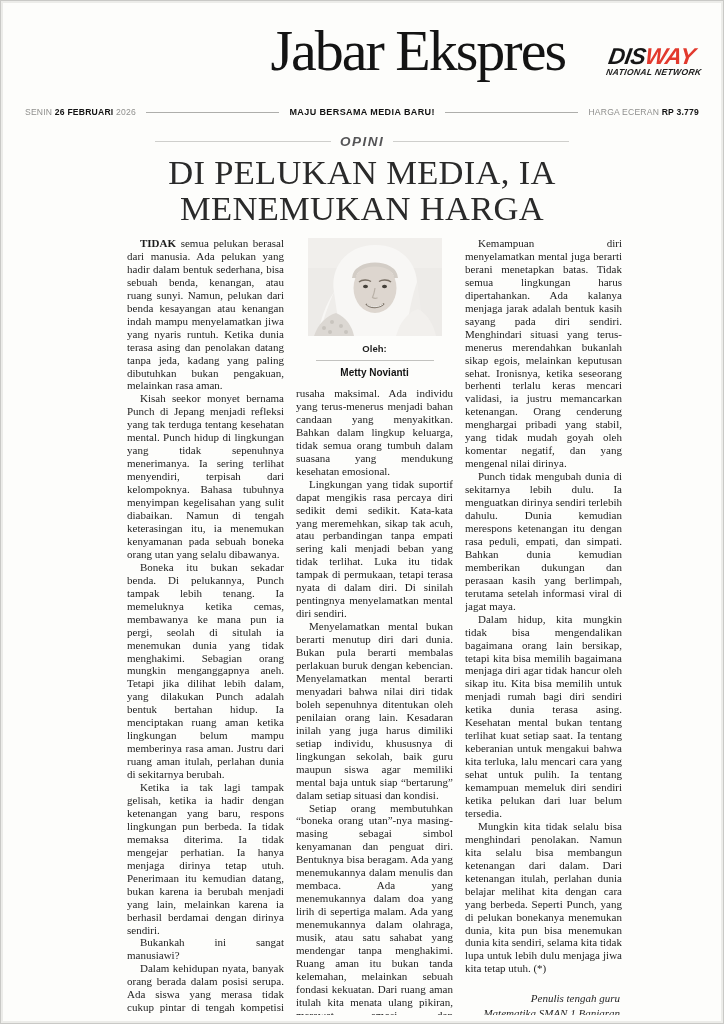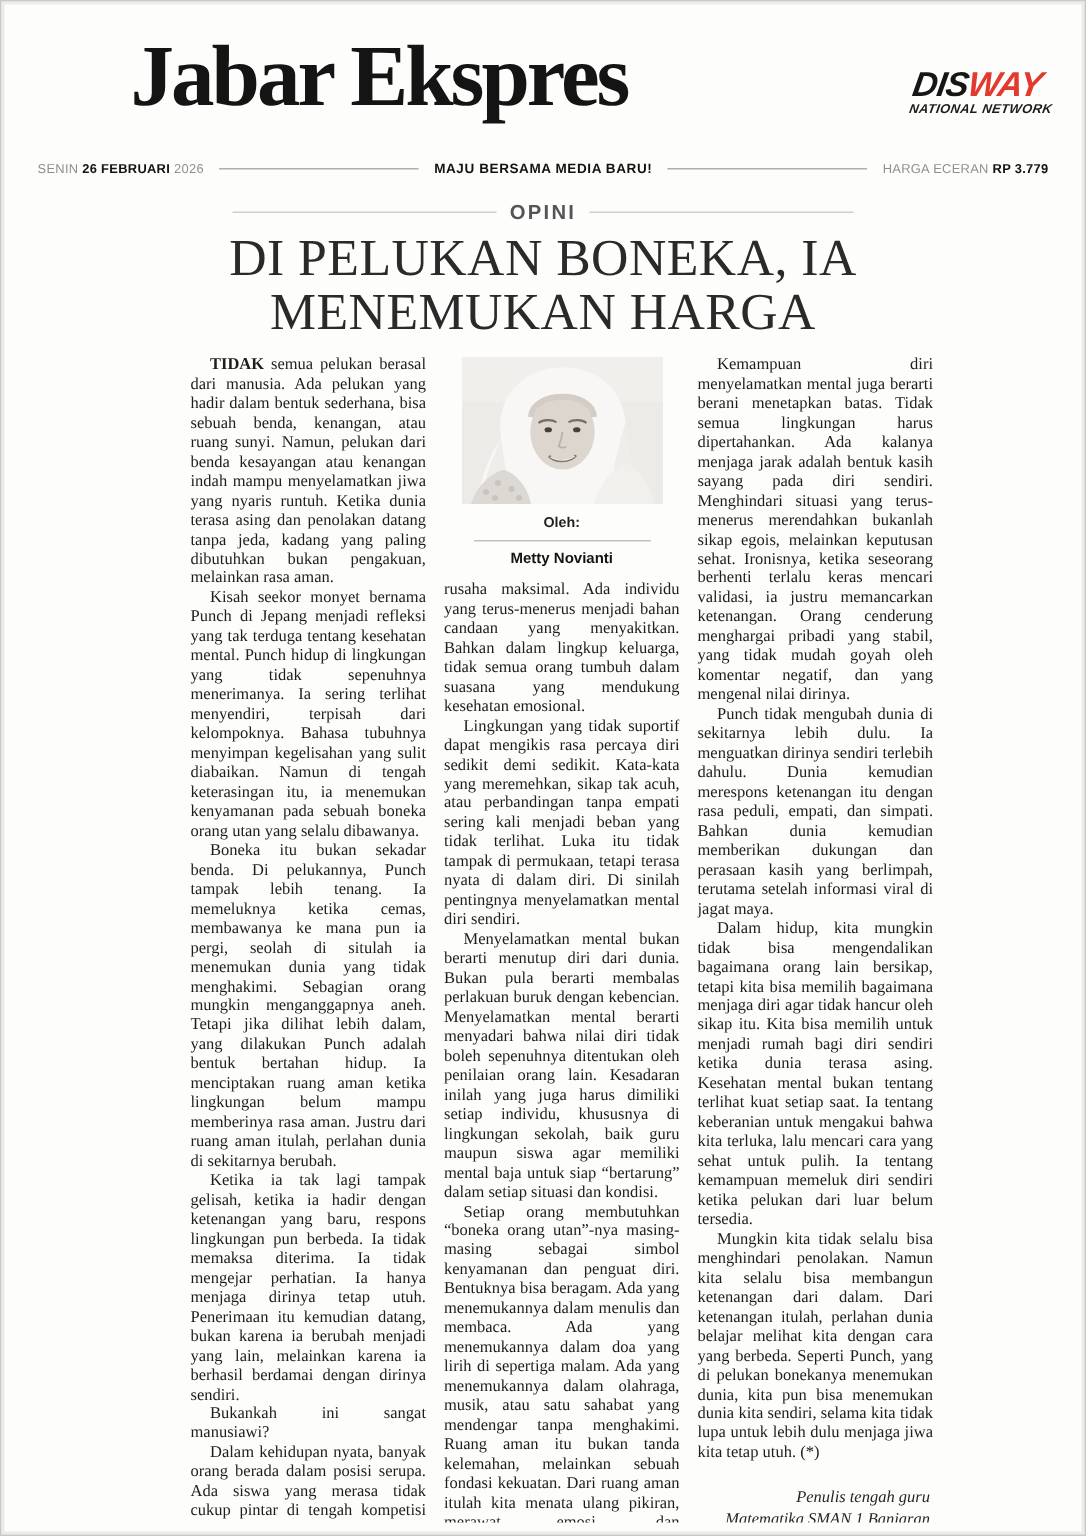--- a/index.html
+++ b/index.html
@@ -5,40 +5,40 @@
   html,body { margin:0; padding:0; background:#d8d8d5; }
   .page {
     position:relative; width:724px; height:1024px; margin:0 auto;
     background:#fdfdfb; overflow:hidden; box-sizing:border-box;
     border:1px solid #c9c9c6; box-shadow: inset 0 0 0 2px #ecece9;
     font-family:"Liberation Serif", serif; color:#1e1e1e;
   }
   
   .masthead { position:relative; height:98px; }
   .masthead-title {
-    position:absolute; left:86px; top:16px; width:478px; text-align:left;
-    font-family:"Liberation Serif", serif; font-weight:bold; font-size:58px;
+    position:absolute; left:86px; top:16px; width:478px; text-align:right;
+    font-family:"Liberation Serif", serif; font-weight:normal; font-size:58px;
     letter-spacing:-2px; color:#141414; white-space:nowrap;
   }
   .disway { position:absolute; right:20px; top:44px; transform:skewX(-9deg); text-align:left; }
   .disway-main { font-family:"Liberation Sans", sans-serif; font-weight:bold; font-style:italic; font-size:23px; line-height:22px; color:#161616; letter-spacing:-0.5px; }
   .disway-way { }
   .disway-sub { font-family:"Liberation Sans", sans-serif; font-weight:bold; font-style:italic; font-size:8.6px; color:#1c1c1c; letter-spacing:0.3px; margin-top:0px; }
   
   .dateline {
     display:flex; align-items:center; gap:10px; margin:8px 24px 0 24px;
     font-family:"Liberation Sans", sans-serif; font-size:8.6px; letter-spacing:0.2px;
     white-space:nowrap;
   }
   .dateline .rule { flex:1; height:1px; background:#aeaeab; }
   .dl-gray { color:#8f8f8d; font-weight:normal; }
   .dl-bold { color:#121212; font-weight:bold; }
   .dl-slogan { color:#121212; font-weight:bold; font-size:9px; letter-spacing:0.4px; }
   
-  .kicker { display:flex; align-items:center; gap:9px; width:414px; margin:17px auto 0 auto; }
+  .kicker { display:flex; align-items:center; gap:9px; width:414px; margin:17px auto 0 auto;font-style:italic; }
   .kicker .rule { flex:1; height:1px; background:#cfcfcc; }
   .kicker-label {
     font-family:"Liberation Sans", sans-serif; font-weight:bold; font-size:13.5px;
     letter-spacing:1.5px; color:#555557;
   }
   
   .headline {
     text-align:center; font-family:"Liberation Serif", serif; font-weight:normal;
     font-size:34.5px; line-height:36px; color:#2a2a2a; margin-top:5px; letter-spacing:0.3px;
   }
@@ -82,21 +82,21 @@
     <span><span class="dl-gray">HARGA ECERAN</span>&nbsp;<span class="dl-bold">RP 3.779</span></span>
   </div>
 
   <div class="kicker">
     <span class="rule"></span>
     <span class="kicker-label">OPINI</span>
     <span class="rule"></span>
   </div>
 
   <div class="headline">
-    <div>DI PELUKAN BONEKA, IA</div>
+    <div>DI PELUKAN MEDIA, IA</div>
     <div>MENEMUKAN HARGA</div>
   </div>
 
   <div class="columns">
 
     <div class="colx">
         <p><strong>TIDAK </strong>semua pelukan berasal dari manusia. Ada pelukan yang hadir dalam bentuk sederhana, bisa sebuah benda, kenangan, atau ruang sunyi. Namun, pelukan dari benda kesayangan atau kenangan indah mampu menyelamatkan jiwa yang nyaris runtuh. Ketika dunia terasa asing dan penolakan datang tanpa jeda, kadang yang paling dibutuhkan bukan pengakuan, melainkan rasa aman.</p>
         <p>Kisah seekor monyet bernama Punch di Jepang menjadi refleksi yang tak terduga tentang kesehatan mental. Punch hidup di lingkungan yang tidak sepenuhnya menerimanya. Ia sering terlihat menyendiri, terpisah dari kelompoknya. Bahasa tubuhnya menyimpan kegelisahan yang sulit diabaikan. Namun di tengah keterasingan itu, ia menemukan kenyamanan pada sebuah boneka orang utan yang selalu dibawanya.</p>
         <p>Boneka itu bukan sekadar benda. Di pelukannya, Punch tampak lebih tenang. Ia memeluknya ketika cemas, membawanya ke mana pun ia pergi, seolah di situlah ia menemukan dunia yang tidak menghakimi. Sebagian orang mungkin menganggapnya aneh. Tetapi jika dilihat lebih dalam, yang dilakukan Punch adalah bentuk bertahan hidup. Ia menciptakan ruang aman ketika lingkungan belum mampu memberinya rasa aman. Justru dari ruang aman itulah, perlahan dunia di sekitarnya berubah.</p>
         <p>Ketika ia tak lagi tampak gelisah, ketika ia hadir dengan ketenangan yang baru, respons lingkungan pun berbeda. Ia tidak memaksa diterima. Ia tidak mengejar perhatian. Ia hanya menjaga dirinya tetap utuh. Penerimaan itu kemudian datang, bukan karena ia berubah menjadi yang lain, melainkan karena ia berhasil berdamai dengan dirinya sendiri.</p>

